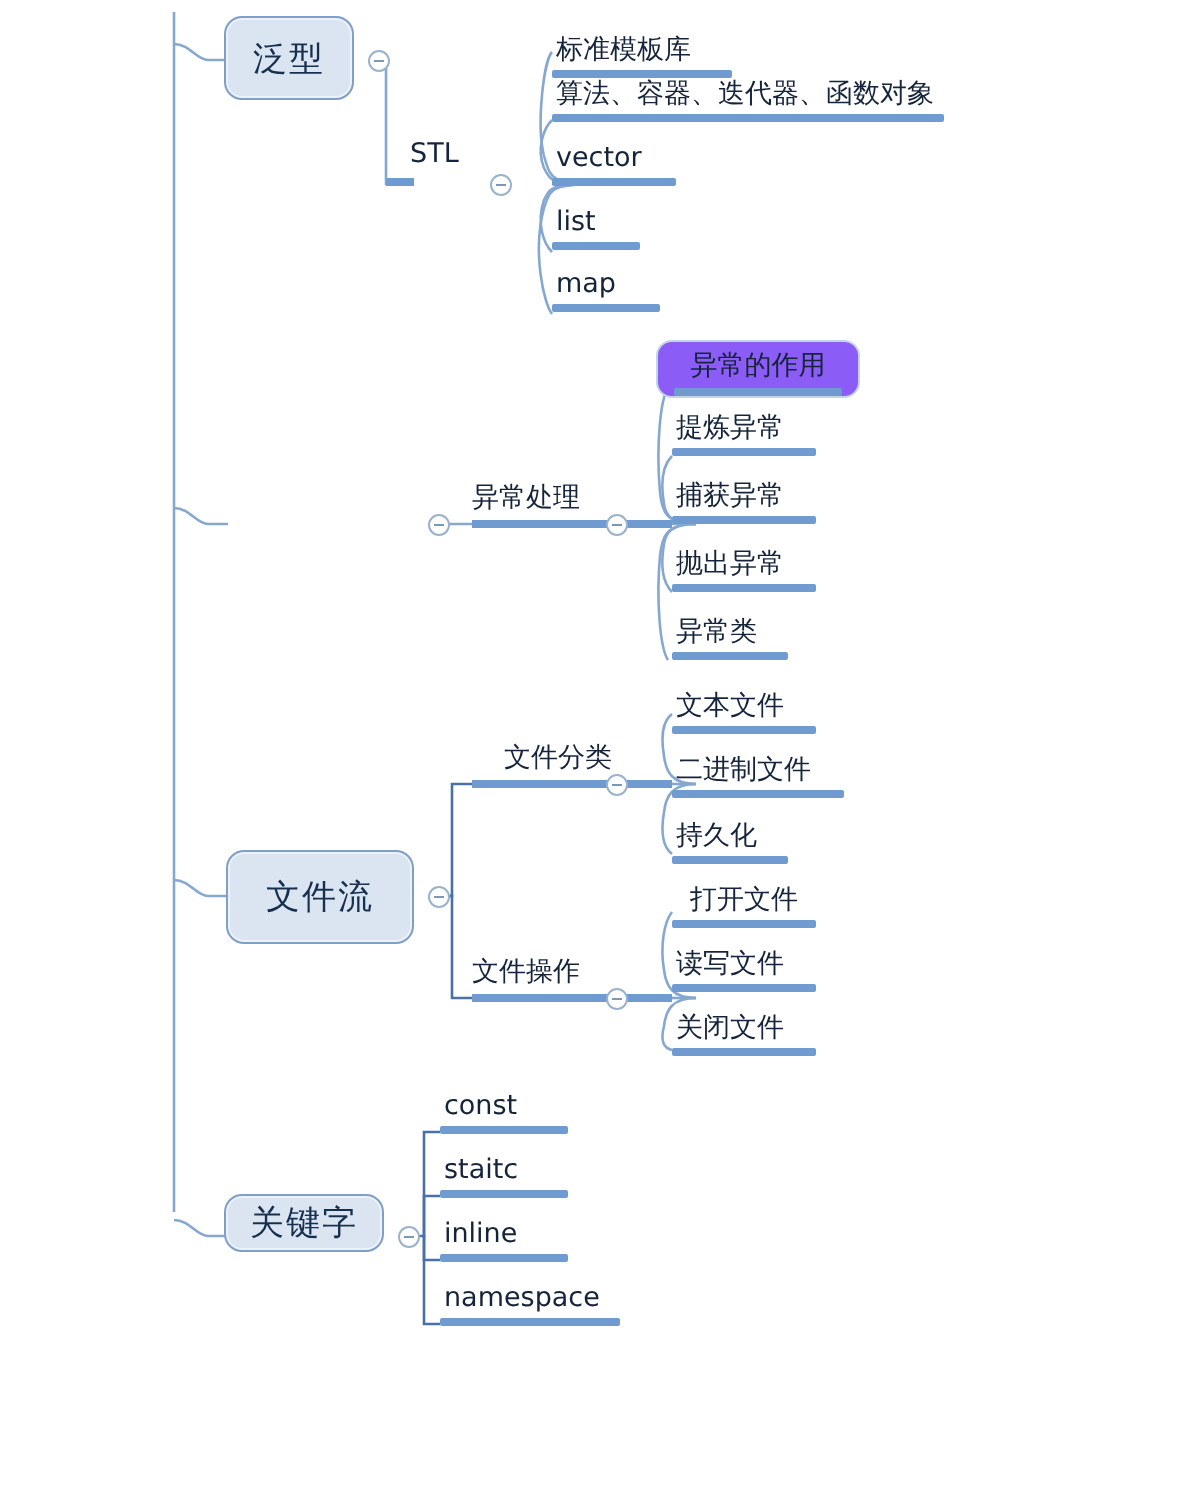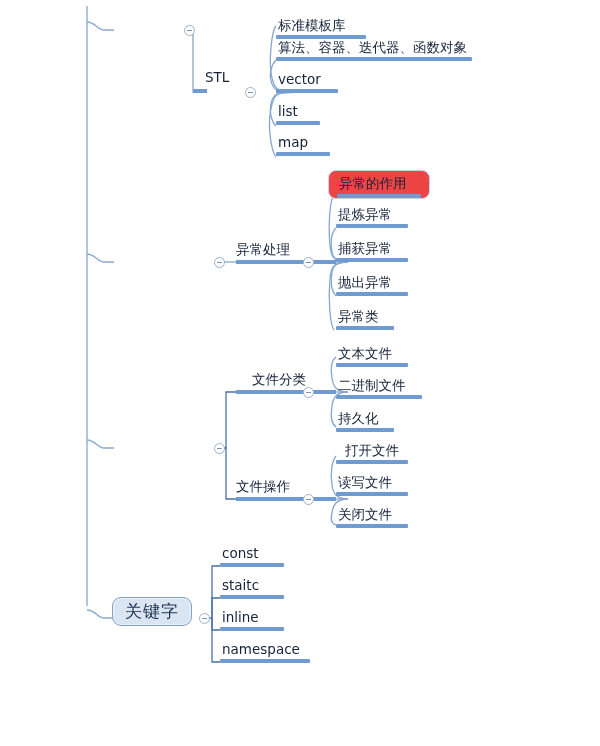--- a/index.html
+++ b/index.html
@@ -45,24 +45,25 @@
     font-size:13.5px;
     color:#15243a;
     white-space:nowrap;
   }
   .leaf .txt{display:block;line-height:18px;padding:0 2px 1px 2px;}
   .leaf .bar{display:block;height:3.5px;background:#6f9bd1;border-radius:1px;}
   .leaf.wide .bar{height:4px;}
 
   
   .leaf.selected{
-    background:#ef4444;
+    background:#8b5cf6;
     border:1.3px solid #c3d4e6;
     border-radius:8px;
     padding:3px 8px 0 8px;
+    text-align:center;
   }
   .leaf.selected .txt{line-height:19px;}
 
   
   .handle{
     position:absolute;width:11px;height:11px;border-radius:50%;
     border:1px solid #9bb2cc;background:#ffffff;
     box-sizing:border-box;
   }
   .handle::before{
@@ -136,24 +137,30 @@
     </g>
 
     <g fill="none" stroke="#4a70a8" stroke-width="1.3">
       <path d="M204,618 L212,618 L212,566 L220,566"></path>
       <path d="M212,618 L212,598 L220,598"></path>
       <path d="M212,618 L212,630 L220,630"></path>
       <path d="M212,618 L212,662 L220,662"></path>
     </g>
   </svg>
 
+  <div class="main-node" style="left:112px;top:8px;width:65px;height:42px;">
+    <span>泛型</span>
+  </div>
   <div class="handle" style="left:184px;top:25px;"></div>
 
   <div class="handle" style="left:214px;top:257px;"></div>
 
+  <div class="main-node" style="left:113px;top:425px;width:94px;height:47px;">
+    <span>文件流</span>
+  </div>
   <div class="handle" style="left:214px;top:443px;"></div>
 
   <div class="main-node" style="left:112px;top:597px;width:80px;height:29px;">
     <span>关键字</span>
   </div>
   <div class="handle" style="left:199px;top:613px;"></div>
 
   <div class="mid-node" style="left:205px;top:69px;width:96px;">
     <span class="txt">STL</span>
   </div>

